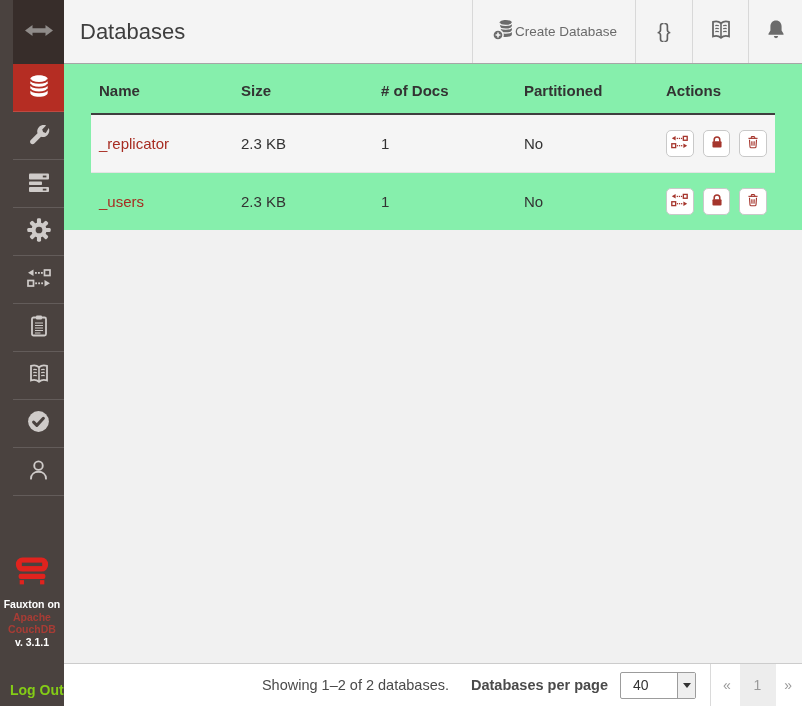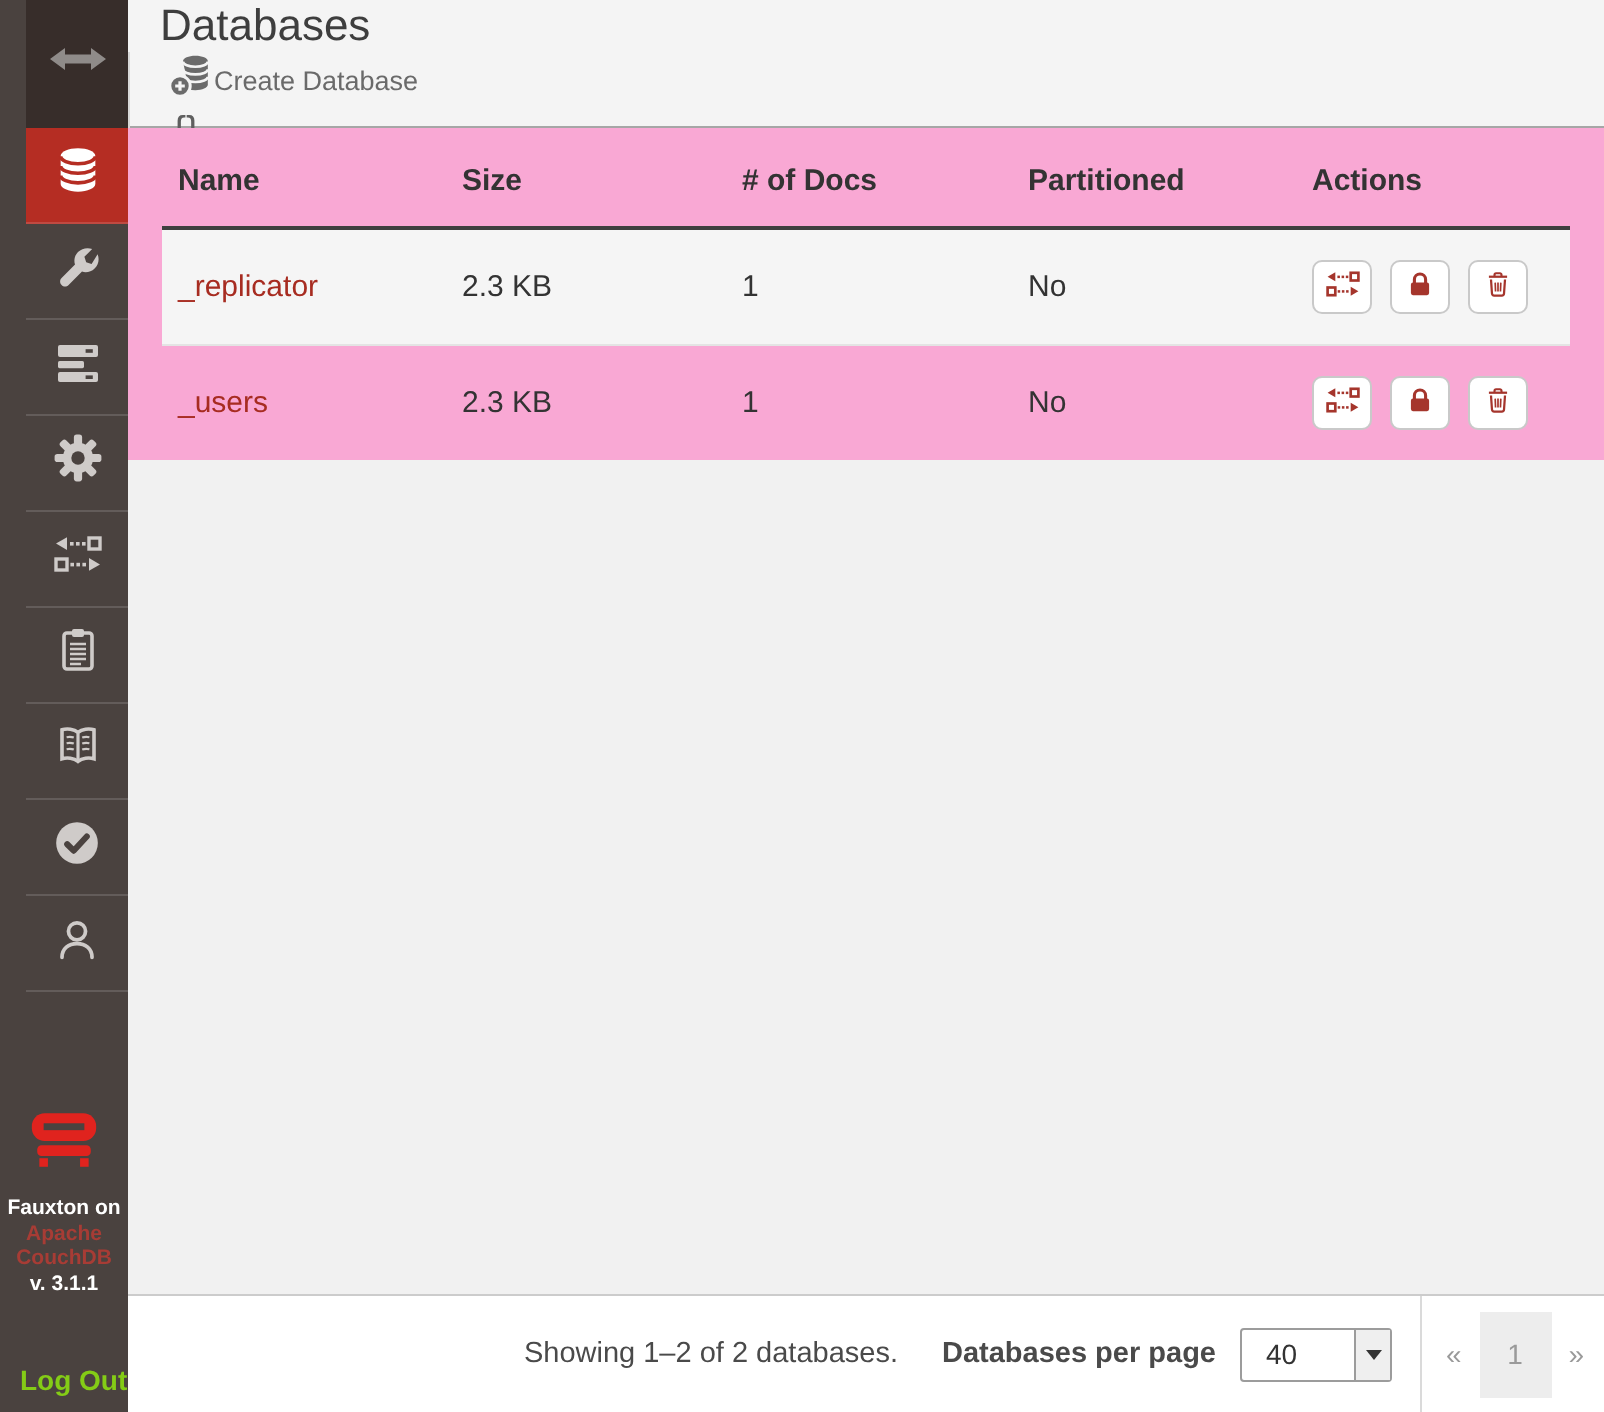--- a/index.html
+++ b/index.html
@@ -13,52 +13,52 @@
   .sidebar { position:absolute; left:0; top:0; width:64px; height:706px; background:#4a423f; z-index:5;padding-left:13px; }
   .sidebar-top { height:64px; background:#372d2a; display:flex; align-items:center; justify-content:center; cursor:pointer; }
   .nav-item { height:48px; display:flex; align-items:center; justify-content:center; border-bottom:1px solid rgba(255,255,255,0.14); cursor:pointer; }
   .nav-item.active { background:#b52d23; }
   .brand { position:absolute; bottom:58px; left:0; width:64px; text-align:center; }
   .brand-text { margin-top:8px; font-size:10.5px; font-weight:bold; line-height:12.5px; color:#fff; }
   .brand-link { color:#a73c35; cursor:pointer; }
   .logout { position:absolute; bottom:8px; left:10px; color:#84cc16; font-size:14px; font-weight:bold; cursor:pointer;margin-top:44px; }
   
   .topbar { position:absolute; left:64px; top:0; right:0; height:64px; background:#f4f4f4;
-            border-bottom:1px solid #a6a6a6; display:flex; align-items:stretch;flex-direction:column; }
+            border-bottom:1px solid #a6a6a6; display:flex; align-items:stretch; }
   .tb-title-wrap { width:186px; display:flex; align-items:center; padding-left:16px; }
   .tb-title { font-size:22px; font-weight:400; color:#3e3e3e; }
   .search-wrap { position:relative; align-self:center; }
   .search-input { width:207px; height:38px; border:1px solid #e3e3e3; border-radius:2px; background:#fff;
                   padding:0 28px 0 12px; font-size:14.5px; color:#333; font-family:"Liberation Sans",sans-serif; outline:none; }
   .search-input::placeholder { color:#b3b3b3; }
   .search-caret { position:absolute; right:10px; top:17px; width:0; height:0;
                   border-left:5px solid transparent; border-right:5px solid transparent; border-top:6px solid #4f4f4f; cursor:pointer; }
   .tb-spacer { flex:1; }
   .tb-group { border-left:1px solid #d8d8d8; display:flex; align-items:center; justify-content:center; cursor:pointer; }
   .tb-create { width:163px; }
   .tb-create-label { font-size:13.5px; color:#6a6a6a; }
   .tb-json { width:57px; font-size:20px; font-weight:500; color:#5f5f5f; }
   .tb-book { width:56px; }
   .tb-bell { width:54px; }
   
   .content { position:absolute; left:64px; top:64px; right:0; bottom:43px; background:#f1f1f1; }
-  .table-card { background:#f9a8d4; padding:0 17px; }
+  .table-card { background:#86efac; padding:0 27px; }
   table { width:100%; border-collapse:collapse; table-layout:fixed; }
   th { text-align:left; font-size:15px; font-weight:bold; color:#333;
        padding:18px 8px 14px 8px; border-bottom:2px solid #3f3f3f; }
   col.c-name{width:142px;} col.c-size{width:140px;} col.c-docs{width:143px;} col.c-part{width:142px;}
   td { padding:15px 8px; font-size:15px; color:#333; vertical-align:middle; }
   tr.stripe { background:#f5f5f5; }
   tr.row { border-bottom:1px solid #e4e4e4; }
   .db-link { color:#a72c21; text-decoration:none; cursor:pointer;margin-top:42px; }
   .actions { display:flex; gap:9px; }
   .action-btn { width:30px; height:27px; background:#fff; border:1px solid #c9c9c9; border-radius:5px;
                 display:flex; align-items:center; justify-content:center; cursor:pointer; padding:0; }
   
-  .footer { position:absolute; left:64px; right:0; bottom:0; height:59px; background:#fff;
+  .footer { position:absolute; left:64px; right:0; bottom:0; height:43px; background:#fff;
             border-top:1px solid #cccccc; display:flex; align-items:center; }
   .f-spacer { flex:1; }
   .f-showing { font-size:14.5px; color:#4a4a4a; }
   .f-perpage { font-size:14.5px; color:#4a4a4a; margin-left:22px;font-weight:bold; }
   .select { margin-left:12px; width:76px; height:27px; border:1px solid #9c9c9c; border-radius:2px;
             background:#fff; display:flex; align-items:center; cursor:pointer; }
   .select-value { flex:1; padding-left:12px; font-size:14px; color:#333; }
   .select-caret-box { width:18px; height:100%; border-left:1px solid #9c9c9c; background:#efefef;
             display:flex; align-items:center; justify-content:center; }
   .select-caret { width:0; height:0; border-left:4px solid transparent; border-right:4px solid transparent; border-top:5px solid #333; }

